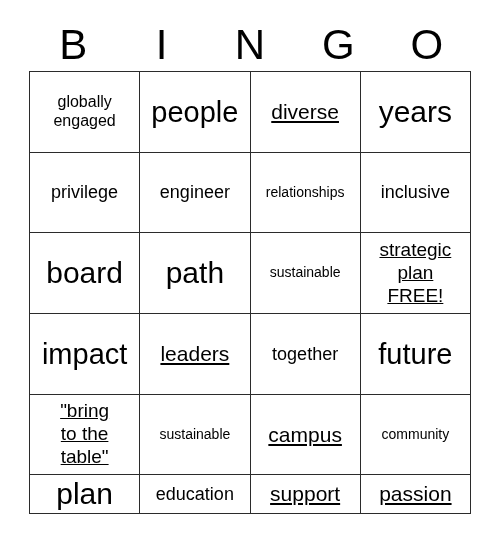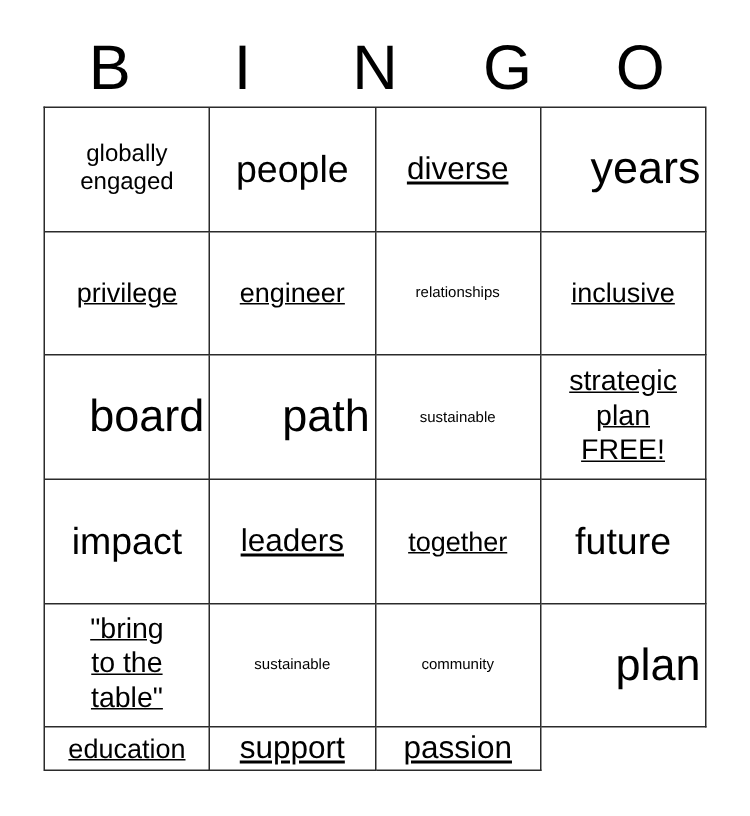--- a/index.html
+++ b/index.html
@@ -65,25 +65,25 @@
     color: #000000;
     overflow: hidden;
   }
   .cell-text {
     display: block;
     width: 100%;
     line-height: 1.12;
     white-space: pre-line;
   }
   
-  .fs-xxl .cell-text { font-size: 30px; text-align: right; }
-  .fs-xl  .cell-text { font-size: 25px; }
+  .fs-xxl .cell-text { font-size: 30px; }
+  .fs-xl  .cell-text { font-size: 29px; }
   .fs-lg  .cell-text { font-size: 21px; text-decoration: underline; }
-  .fs-md  .cell-text { font-size: 18px; text-decoration: underline; }
-  .fs-xs  .cell-text { font-size: 10px; }
+  .fs-md  .cell-text { font-size: 18px; }
+  .fs-xs  .cell-text { font-size: 14px; }
   .fs-multi2 .cell-text { font-size: 16px; line-height: 1.18; }
   .fs-multi3 .cell-text { font-size: 19px; line-height: 1.2; text-decoration: underline; }
 </style>
 </head>
 <body>
 
 <div id="card">
 
   <div id="header-row">
     <div class="header-letter">B</div>
@@ -150,20 +150,23 @@
       <span class="cell-text">future</span>
     </div>
     <div class="cell fs-multi3">
       <span class="cell-text">"bring
 to the
 table"</span>
     </div>
     <div class="cell fs-xs">
       <span class="cell-text">sustainable</span>
     </div>
+    <div class="cell fs-lg">
+      <span class="cell-text">campus</span>
+    </div>
 
     <div class="cell fs-xs">
       <span class="cell-text">community</span>
     </div>
     <div class="cell fs-xxl">
       <span class="cell-text">plan</span>
     </div>
     <div class="cell fs-md">
       <span class="cell-text">education</span>
     </div>

